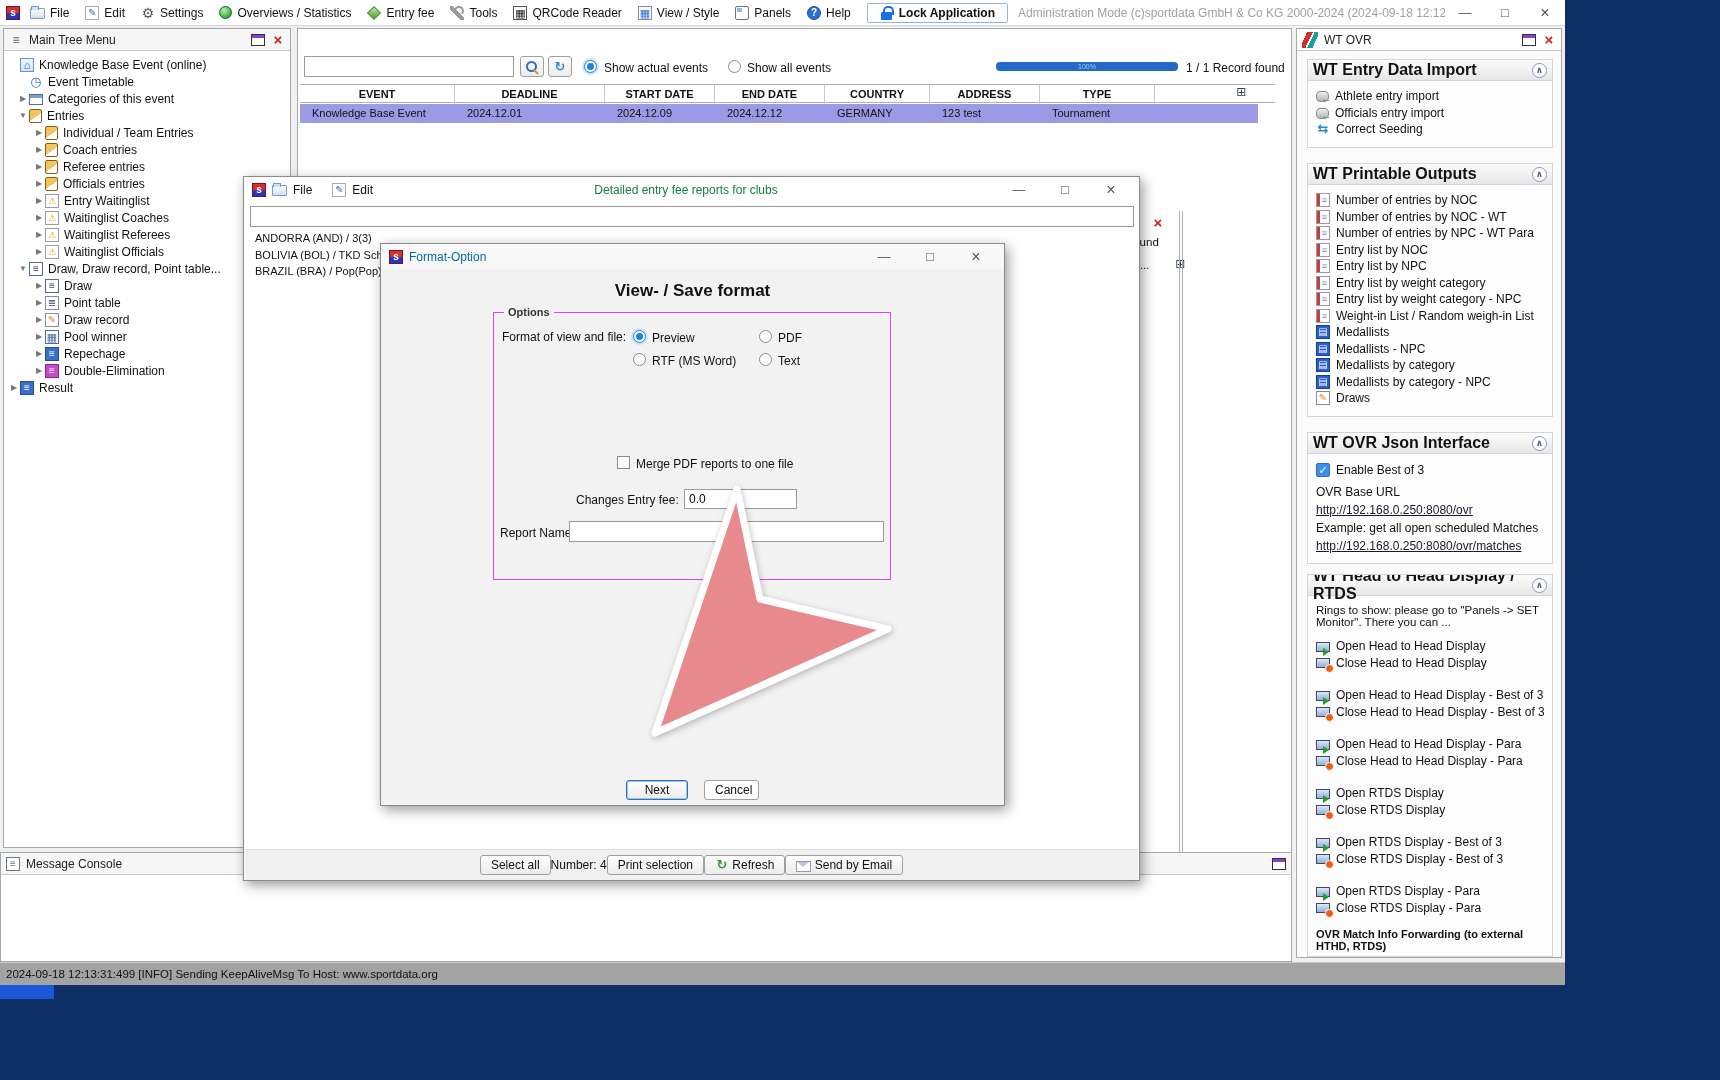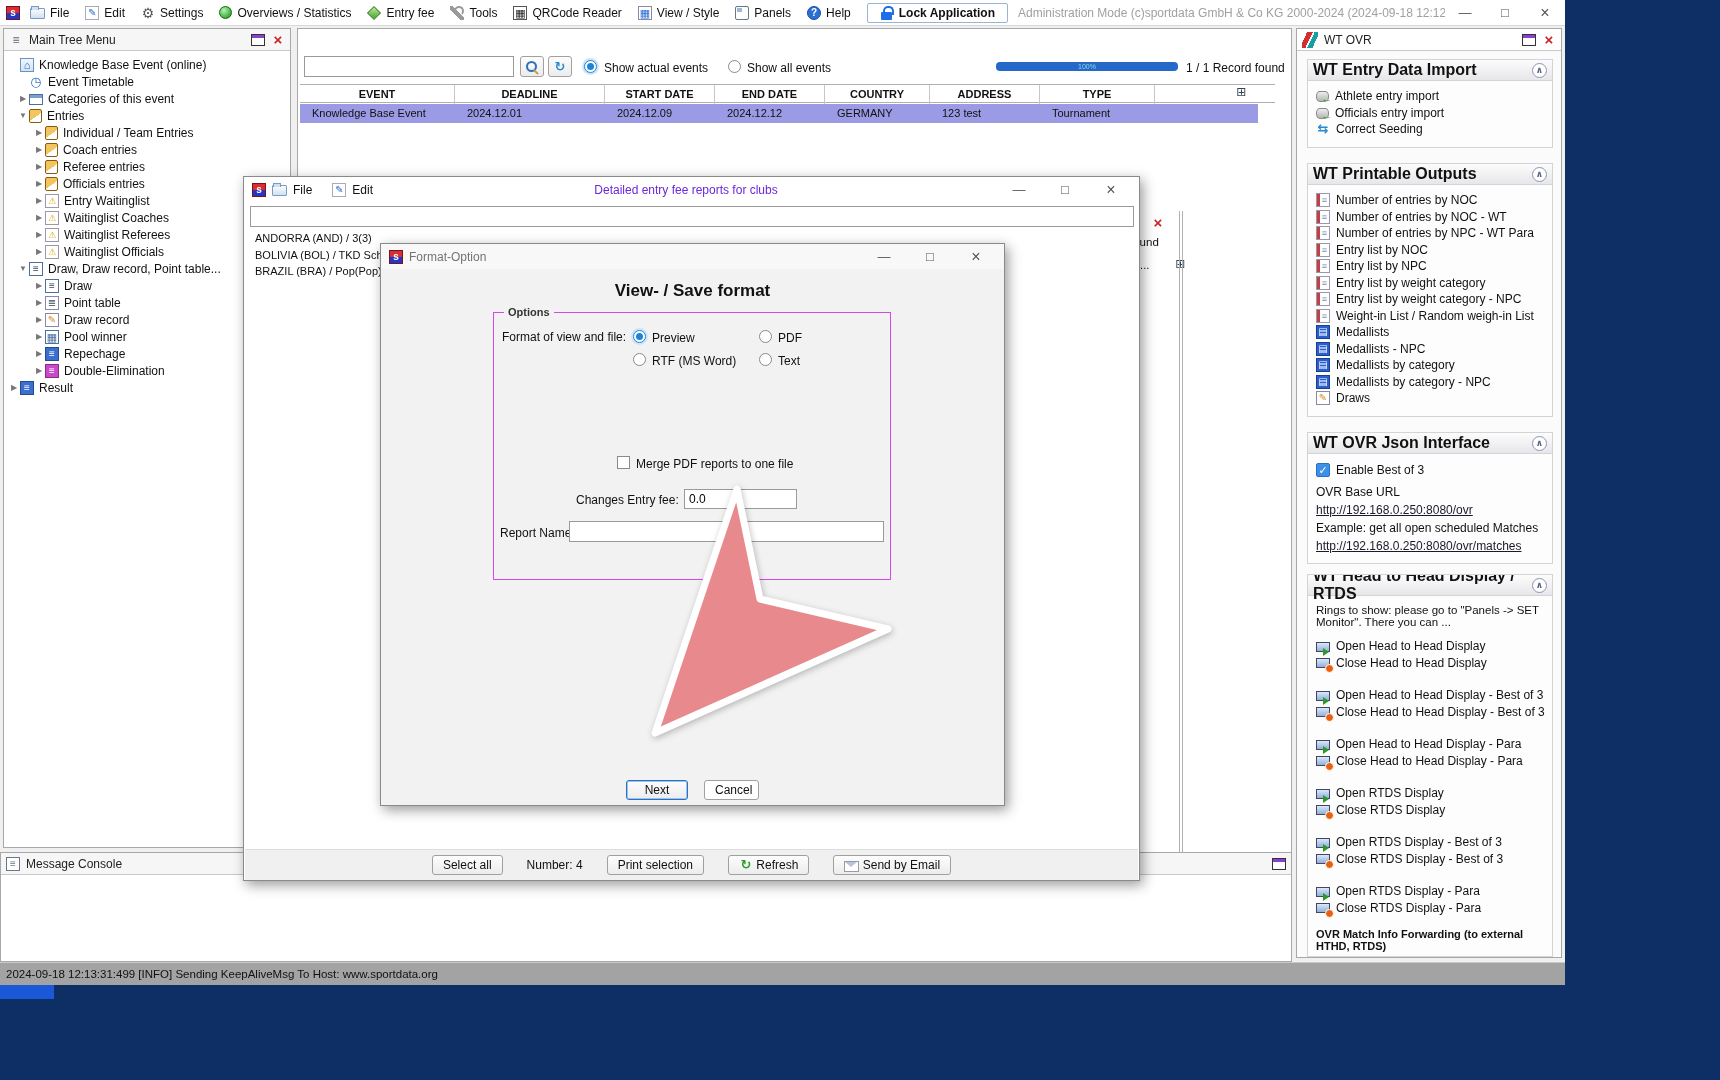--- a/index.html
+++ b/index.html
@@ -118,21 +118,21 @@
   .sech .ttl { flex:1; }
   .sitem { display:flex; align-items:center; gap:6px; height:16.5px; padding-left:8px; white-space:nowrap; cursor:default; }
   .sitem.gap { margin-top:16px; }
   .linky { text-decoration:underline; color:#1a1a2a; }
 
   .btn { display:inline-block; background:linear-gradient(#fdfdfd,#ececec); border:1px solid #a0a0a0; border-radius:3px; font-size:12px; text-align:center; padding:2px 10px; white-space:nowrap; }
   .btn.focus { border-color:#2a70c8; box-shadow:inset 0 0 0 1px #9cc3e8; }
 
   .dlg { position:absolute; background:#f2f2f2; border:1px solid #8a8a8a; box-shadow:3px 4px 12px rgba(0,0,0,.4); }
   .dlg .tbar { height:25px; background:#fff; display:flex; align-items:center; gap:6px; padding:0 8px; }
-  .dlg .tbar .ttl { color:#6d28d9; }
+  .dlg .tbar .ttl { color:#15803d; }
   .inp { background:#fff; border:1px solid #9a9a9a; font-size:12px; padding:1px 4px; font-family:inherit; }
 
   .listrow { height:16.5px; line-height:16px; font-size:11px; padding-left:5px; white-space:nowrap; cursor:default; }
   .listrow.sel { background:#cfcfcf; }
 
   .tab { display:flex; align-items:center; gap:5px; height:24px; padding:0 9px; border:1px solid #b8b8b8; border-bottom:none; background:#f0f0f0; font-size:11.5px; white-space:nowrap; }
   .tab.sel { background:#d2d2d2; }
 </style>
 </head>
 <body>
@@ -611,33 +611,33 @@
       <span class="wctl">□</span>
       <span class="wctl" style="font-size:16px;">×</span>
     </div>
     <input class="inp abs" style="left: 6px; top: 29px; width: 884px; height: 21px;" value="">
     <div class="abs" style="left:6px;top:53px;width:884px;height:590px;">
 
         <div class="listrow">ANDORRA (AND) / 3(3)</div>
         <div class="listrow">BOLIVIA (BOL) / TKD Schoo</div>
         <div class="listrow">BRAZIL (BRA) / Pop(Pop)</div>
       </div>
-    <div class="abs" style="left:1px;top:672px;width:893px;height:31px;background:#f0f0f0;border-top:1px solid #ddd;display:flex;align-items:center;justify-content:center;gap:24px;">
+    <div class="abs" style="left:1px;top:672px;width:893px;height:31px;background:#f0f0f0;border-top:1px solid #ddd;display:flex;align-items:center;justify-content:center;gap:0;">
       <span class="btn">Select all</span>
       <span>Number: 4</span>
       <span class="btn">Print selection</span>
       <span class="btn"><span class="ic i-refresh-g"></span> <span>Refresh</span></span>
       <span class="btn"><span class="ic i-mail"></span> <span>Send by Email</span></span>
     </div>
   </div>
 
   <div class="dlg" style="left:380px;top:243px;width:625px;height:563px;">
     <div class="tbar" style="background:#f8f8f8;">
       <span class="ic i-logo"></span>
-      <span class="ttl" style="color:#737373;">Format-Option</span>
+      <span class="ttl" style="color:#0369a1;">Format-Option</span>
       <span style="flex:1;"></span>
       <span class="wctl">—</span>
       <span class="wctl">□</span>
       <span class="wctl" style="font-size:16px;">×</span>
     </div>
     <div style="text-align:center;font-weight:bold;font-size:17px;margin-top:12px;">View- / Save format</div>
 
     <fieldset class="abs" style="left:112px;top:62px;width:398px;height:274px;border:1px solid #d946ef;padding:0;">
       <legend style="margin-left:10px;padding:0 4px;font-size:11px;font-weight:bold;color:#333;">Options</legend>
       <span class="abs" style="left:8px;top:12px;">Format of view and file:</span>

